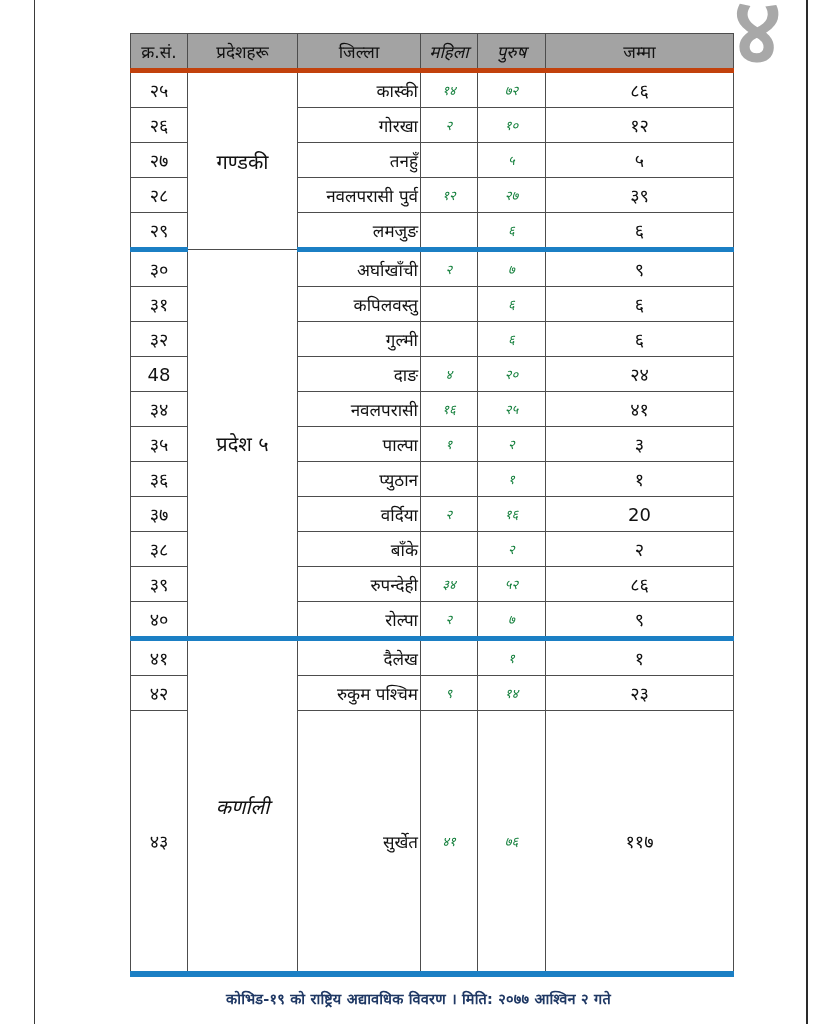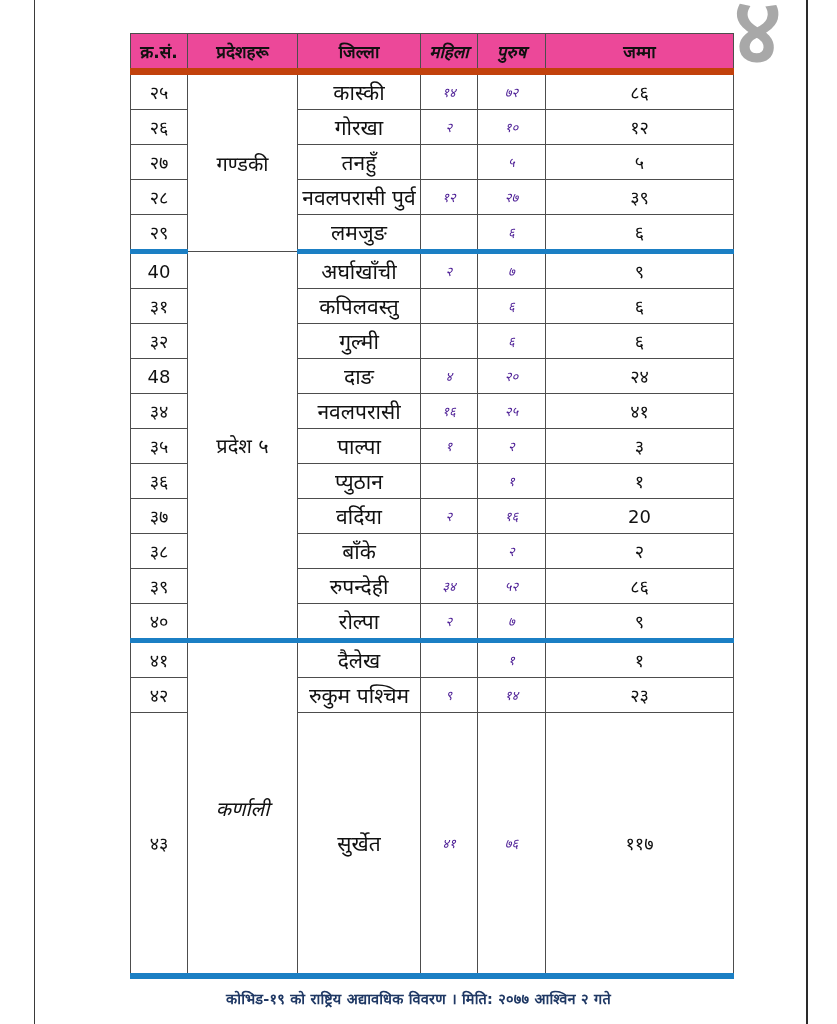--- a/index.html
+++ b/index.html
@@ -13,28 +13,28 @@
   .watermark{position:absolute;left:733px;top:-14px;font-size:92px;line-height:1;
              color:#a8a8a8;font-weight:bold;transform:rotate(2deg);}
 
   .table-wrap{position:absolute;left:130px;top:33px;}
   table{border-collapse:collapse;table-layout:fixed;width:603px;}
   col.c-sn{width:57px;} col.c-prov{width:110px;} col.c-dist{width:123px;}
   col.c-f{width:57px;} col.c-m{width:68px;} col.c-t{width:188px;}
 
   th,td{border:1px solid #4d4d4d;text-align:center;vertical-align:middle;
         padding:0 2px;overflow:hidden;}
-  thead th{background:#ec4899;height:34px;font-size:17px;font-weight:bold;
-           color:#111;border-bottom:7px solid #c2410c;}
+  thead th{background:#a3a3a3;height:34px;font-size:17px;font-weight:normal;
+           color:#111;border-bottom:5px solid #c2410c;}
   thead th.th-ital{font-family:"DejaVu Serif",serif;font-style:italic;font-size:17px;}
 
   tbody td{height:34px;font-size:18px;color:#111;background:#ffffff;}
   td.sn{font-size:18px;}
-  td.district{font-size:21px;}
-  td.hand{font-family:"DejaVu Serif",serif;font-style:italic;font-size:13px;color:#4c1d95;}
+  td.district{font-size:17px;text-align:right;}
+  td.hand{font-family:"DejaVu Serif",serif;font-style:italic;font-size:13px;color:#15803d;}
   td.total{font-size:18px;}
   td.province{font-size:20px;}
 
   tr.sec-end td{border-bottom:5px solid #1b7fc4;}
   td.prov-end5{border-bottom:5px solid #1b7fc4;}
   tr.table-end td{border-bottom:6px solid #1b7fc4;}
   td.prov-end6{border-bottom:6px solid #1b7fc4;font-style:italic;}
   tr.big-row td{height:260px;}
 
   .footer{position:absolute;left:0;top:988px;width:837px;text-align:center;
@@ -101,21 +101,21 @@
         </tr>
         <tr class="sec-end">
           <td class="sn">२९</td>
           <td class="district">लमजुङ</td>
           <td class="hand"></td>
           <td class="hand">६</td>
           <td class="total">६</td>
         </tr>
 
         <tr>
-          <td class="sn">40</td>
+          <td class="sn">३०</td>
           <td class="province prov-end5" rowspan="11">प्रदेश ५</td>
           <td class="district">अर्घाखाँची</td>
           <td class="hand">२</td>
           <td class="hand">७</td>
           <td class="total">९</td>
         </tr>
         <tr>
           <td class="sn">३१</td>
           <td class="district">कपिलवस्तु</td>
           <td class="hand"></td>

